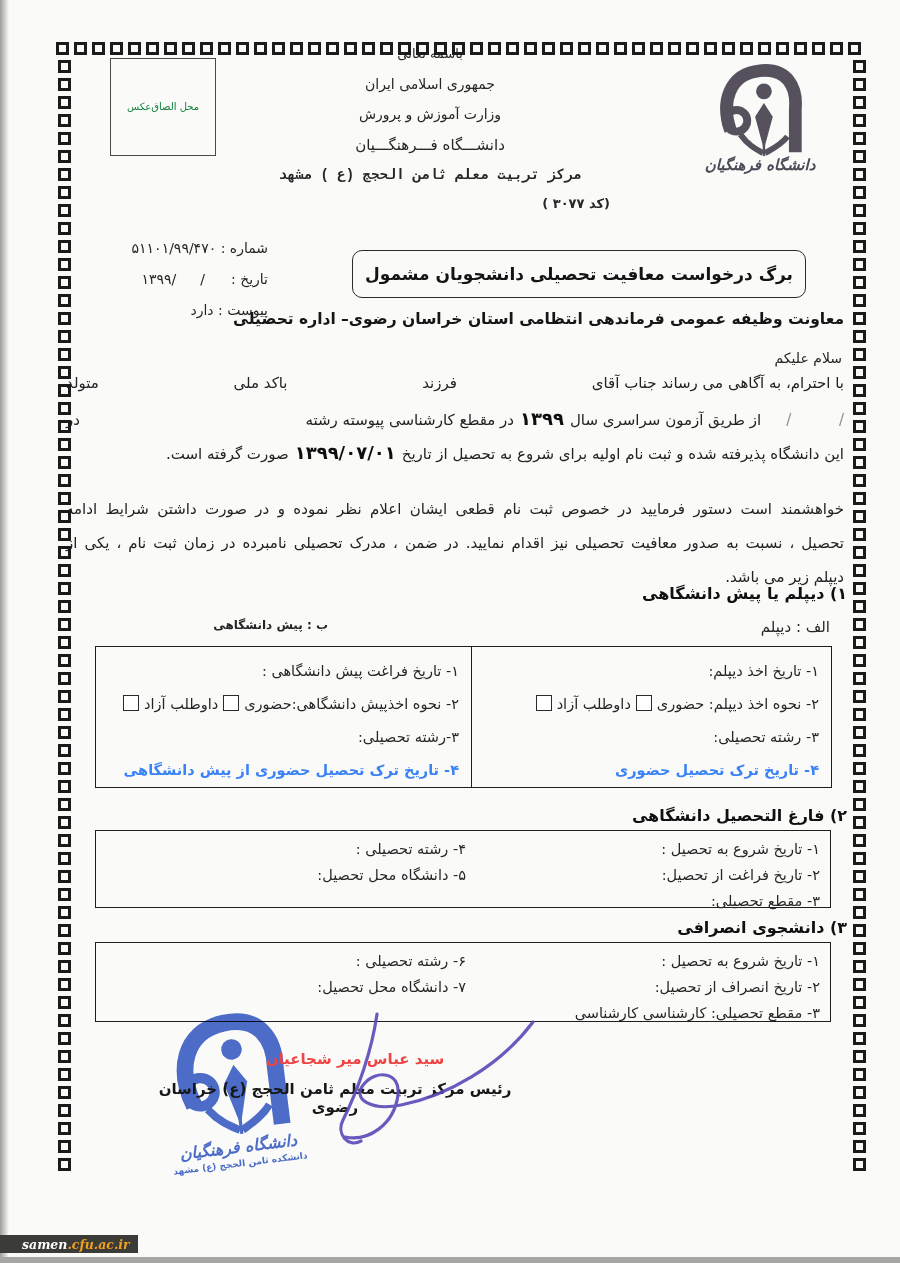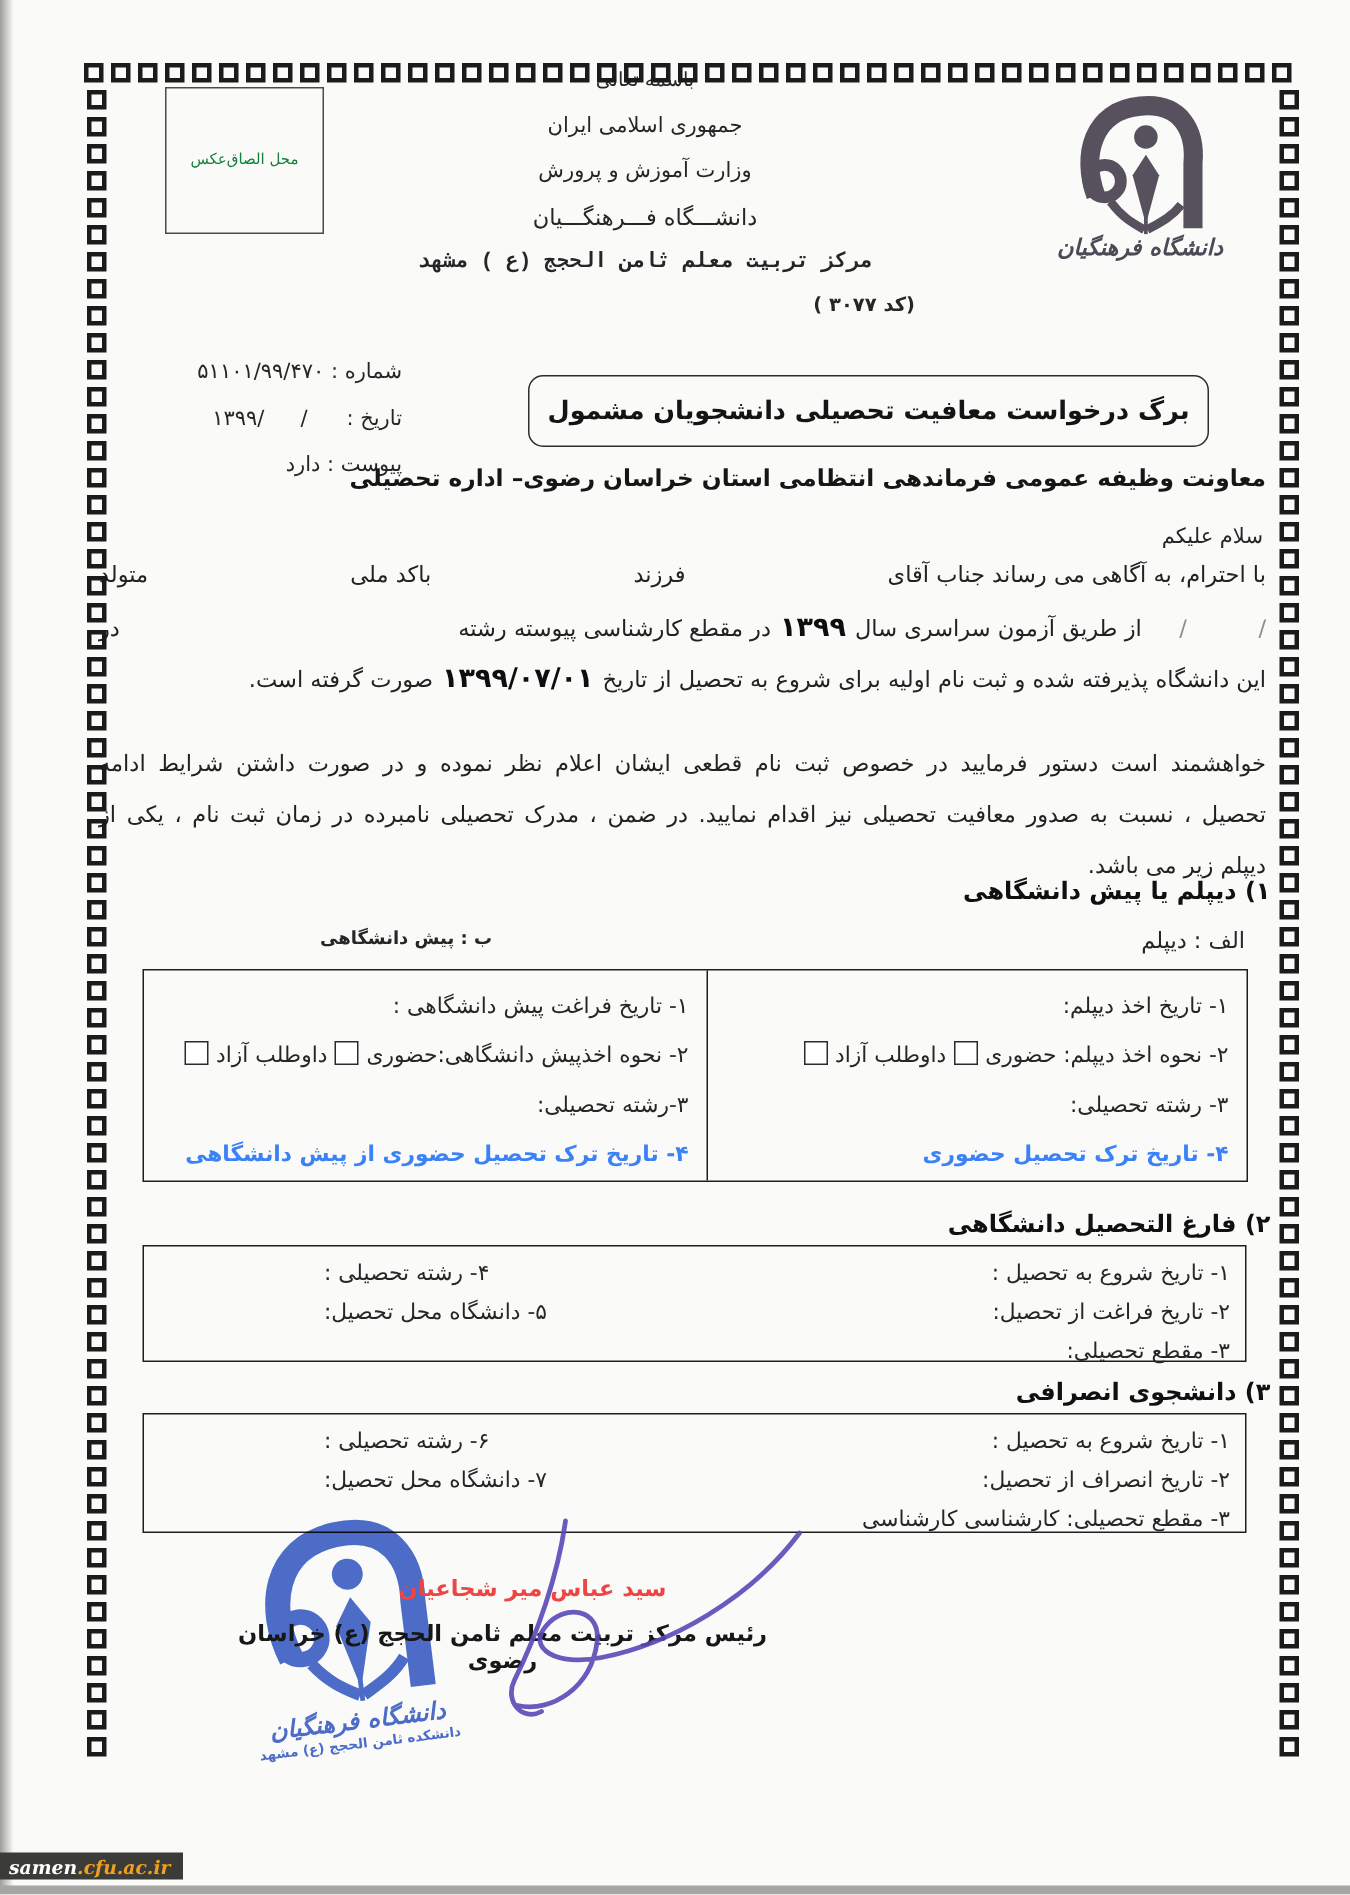--- a/index.html
+++ b/index.html
@@ -57,35 +57,35 @@
   .t1 .cell{padding:8px 12px;line-height:33px;font-size:14.5px;box-sizing:border-box;}
   .t1 .cell-r{width:360px;border-left:1.8px solid #1e1e1e;}
   .t1 .cell-l{flex:1;}
   .cb{display:inline-block;width:14px;height:14px;border:1.7px solid #2a2a2a;vertical-align:-2px;margin:0 5px;background:#fff;}
   .bolditem{font-weight:bold;color:#3b82f6;}
   
   .fbox{position:absolute;left:95px;width:736px;border:1.8px solid #1e1e1e;box-sizing:border-box;font-size:14.5px;}
   .box2{top:830px;height:78px;}
   .box3{top:942px;height:80px;}
   .fbox .colr{position:absolute;right:10px;top:5px;line-height:26px;text-align:right;}
-  .fbox .coll{position:absolute;left:120px;top:5px;width:250px;line-height:26px;text-align:left;}
+  .fbox .coll{position:absolute;left:120px;top:5px;width:250px;line-height:26px;text-align:right;}
   .h2{top:806px;} .h3{top:918px;}
   
   .sig-name{position:absolute;left:235px;top:1050px;width:240px;text-align:center;font-weight:bold;font-size:15px;color:#ef4444;z-index:3;}
   .sig-title{position:absolute;left:135px;top:1080px;width:400px;text-align:center;font-weight:bold;font-size:15px;color:#171717;z-index:3;}
   .stamp{position:absolute;left:126px;top:1006px;width:210px;text-align:center;color:#2d54c3;opacity:.85;
          transform:rotate(-7deg);z-index:2;mix-blend-mode:multiply;}
   .stamp svg{display:block;margin:0 auto;}
   .stamp-cap1{font-size:16px;font-style:italic;font-weight:bold;letter-spacing:-1px;margin-top:-2px;}
   .stamp-cap2{font-size:9px;font-weight:bold;margin-top:2px;}
   .sig-svg{position:absolute;left:295px;top:1008px;z-index:4;}
   
   .watermark{position:absolute;left:0;top:1235px;height:18px;background:#3b3b37;display:flex;align-items:center;
              padding:0 8px 0 6px;z-index:6;font-family:"DejaVu Serif",serif;font-style:italic;font-weight:bold;font-size:12.5px;direction:ltr;}
-  .wm1{color:#ffffff;} .wmdot{color:#f0a01e;} .wm2{color:#f0a01e;}
+  .wm1{color:#ffffff;margin-left:16px;} .wmdot{color:#f0a01e;} .wm2{color:#f0a01e;}
 </style>
 </head>
 <body>
 
 <div class="page">
 
   <svg width="0" height="0" style="position:absolute">
     <defs>
       <g id="fu-logo">
         <path d="M22,74 C12,46 20,16 52,13 C80,10 90,30 88,52 L88,96" fill="none" stroke="currentColor" stroke-width="13"></path>

